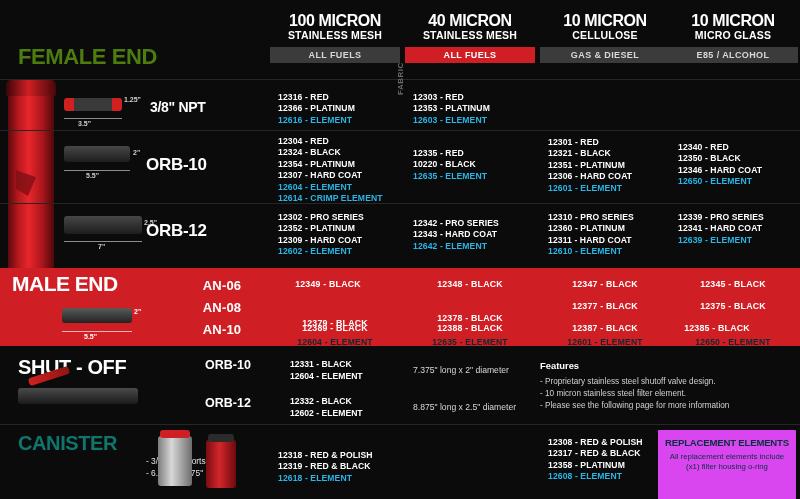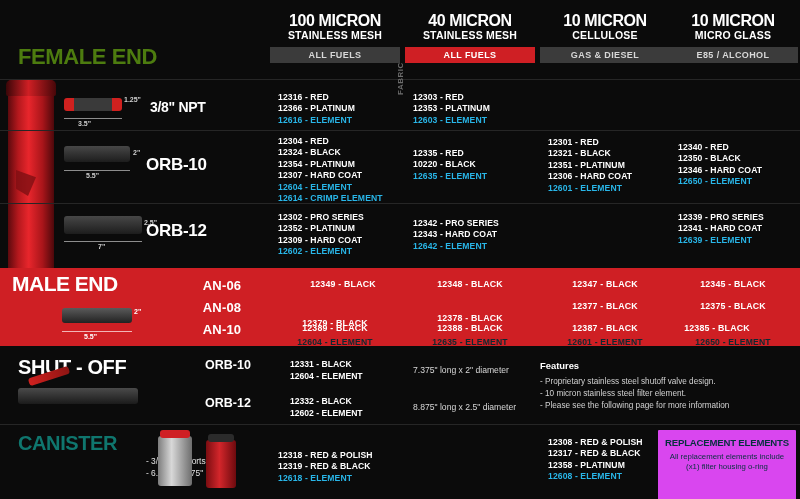--- a/index.html
+++ b/index.html
@@ -180,39 +180,45 @@
     <div class="wht">12302 - PRO SERIES</div>
     <div class="wht">12352 - PLATINUM</div>
     <div class="wht">12309 - HARD COAT</div>
     <div class="cyan">12602 - ELEMENT</div>
   </div>
   <div class="cell c-b" style="left:413px;top:218px;">
     <div class="wht">12342 - PRO SERIES</div>
     <div class="wht">12343 - HARD COAT</div>
     <div class="cyan">12642 - ELEMENT</div>
   </div>
+  <div class="cell c-c" style="left:548px;top:212px;">
+    <div class="wht">12310 - PRO SERIES</div>
+    <div class="wht">12360 - PLATINUM</div>
+    <div class="wht">12311 - HARD COAT</div>
+    <div class="cyan">12610 - ELEMENT</div>
+  </div>
   <div class="cell c-d" style="left:678px;top:212px;">
     <div class="wht">12339 - PRO SERIES</div>
     <div class="wht">12341 - HARD COAT</div>
     <div class="cyan">12639 - ELEMENT</div>
   </div>
 
   <div id="maleband"></div>
   <div id="male-title">MALE END</div>
 
   <div class="fitting" style="left:62px;top:308px;width:70px;height:15px;background:linear-gradient(180deg,#5a5a5a,#222);"></div>
   <div class="dimline" style="left:134px;top:308px;color:#fff;">2"</div>
   <div class="arrowline" style="left:62px;top:331px;width:70px;background:#f2b4b6;"></div>
   <div class="dimline" style="left:84px;top:333px;color:#fff;">5.5"</div>
 
   <div class="an-lbl" style="top:278px;">AN-06</div>
   <div class="an-lbl" style="top:300px;">AN-08</div>
   <div class="an-lbl" style="top:322px;">AN-10</div>
 
-  <div class="red-cell" style="left:278px;top:279px;">12349 - BLACK</div>
+  <div class="red-cell" style="left:263px;top:279px;">12349 - BLACK</div>
   <div class="red-cell" style="left:405px;top:279px;">12348 - BLACK</div>
   <div class="red-cell" style="left:540px;top:279px;">12347 - BLACK</div>
   <div class="red-cell" style="left:668px;top:279px;">12345 - BLACK</div>
 
   <div class="red-cell" style="left:270px;top:318px;text-align:center;">12379 - BLACK</div>
   <div class="red-cell" style="left:405px;top:301px;margin-top:12px;">12378 - BLACK</div>
   <div class="red-cell" style="left:540px;top:301px;">12377 - BLACK</div>
   <div class="red-cell" style="left:668px;top:301px;">12375 - BLACK</div>
 
   <div class="red-cell" style="left:270px;top:323px;">12389 - BLACK</div>

